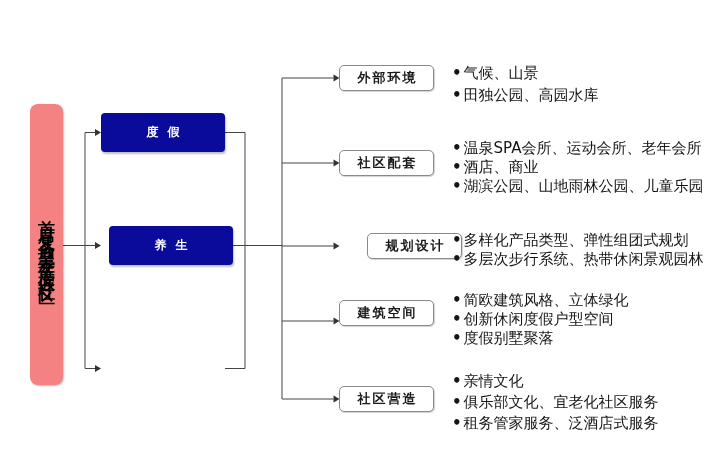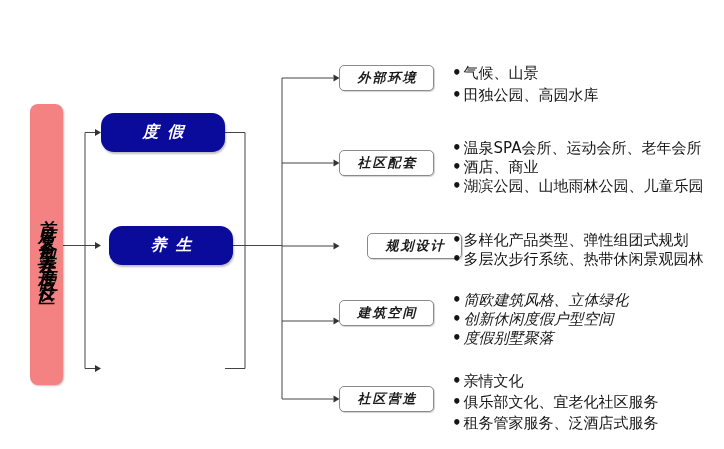--- a/index.html
+++ b/index.html
@@ -9,21 +9,21 @@
     width: 724px;
     height: 449px;
     background: #ffffff;
     overflow: hidden;
   }
   #connectors {
     position: absolute;
     left: 0; top: 0;
     width: 724px; height: 449px;
   }
-  .node { position: absolute; box-sizing: border-box; display: flex; align-items: center; justify-content: center; font-style: italic; }
+  .node { position: absolute; box-sizing: border-box; display: flex; align-items: center; justify-content: center; }
 
   
   .root-node {
     left: 30px; top: 104px; width: 33px; height: 281px;
     background: #F48282;
     border-radius: 8px;
     box-shadow: 1px 1px 2px rgba(0,0,0,0.25);
   }
   .root-node .vtext {
     writing-mode: vertical-rl;
@@ -32,24 +32,24 @@
     font-weight: bold;
     color: #000;
     letter-spacing: 7px;
     line-height: 1;
   }
 
   
   .branch-node {
     left: 101px; width: 124px; height: 39px;
     background: #0A0A9B;
-    border-radius: 13px;
+    border-radius: 4px;
     box-shadow: 1px 2px 2px rgba(0,0,0,0.25);
     color: #fff;
-    font-size: 16px;
+    font-size: 12px;
     font-weight: bold;
     letter-spacing: 9px;
     text-indent: 9px;
   }
   .branch-1 { top: 113px; }
   .branch-2 { top: 226px; margin-left: 8px; }
   .branch-3 { top: 349px; }
 
   
   .category-node {
@@ -74,21 +74,21 @@
   .bullet-group {
     position: absolute;
     left: 452px;
     width: 268px;
     color: #151515;
     font-size: 15px;
   }
   .bg-1 { top: 62px;  line-height: 22px; }
   .bg-2 { top: 139px; line-height: 19px; }
   .bg-3 { top: 231px; line-height: 19px; }
-  .bg-4 { top: 291px; line-height: 19px; font-style: italic; }
+  .bg-4 { top: 291px; line-height: 19px; }
   .bg-5 { top: 371px; line-height: 21px; }
   .bullet-item { white-space: nowrap; }
   .bullet-item::before {
     content: "\2022";
     font-weight: bold;
     margin-right: 2px;
   }
 </style>
 </head>
 <body>

